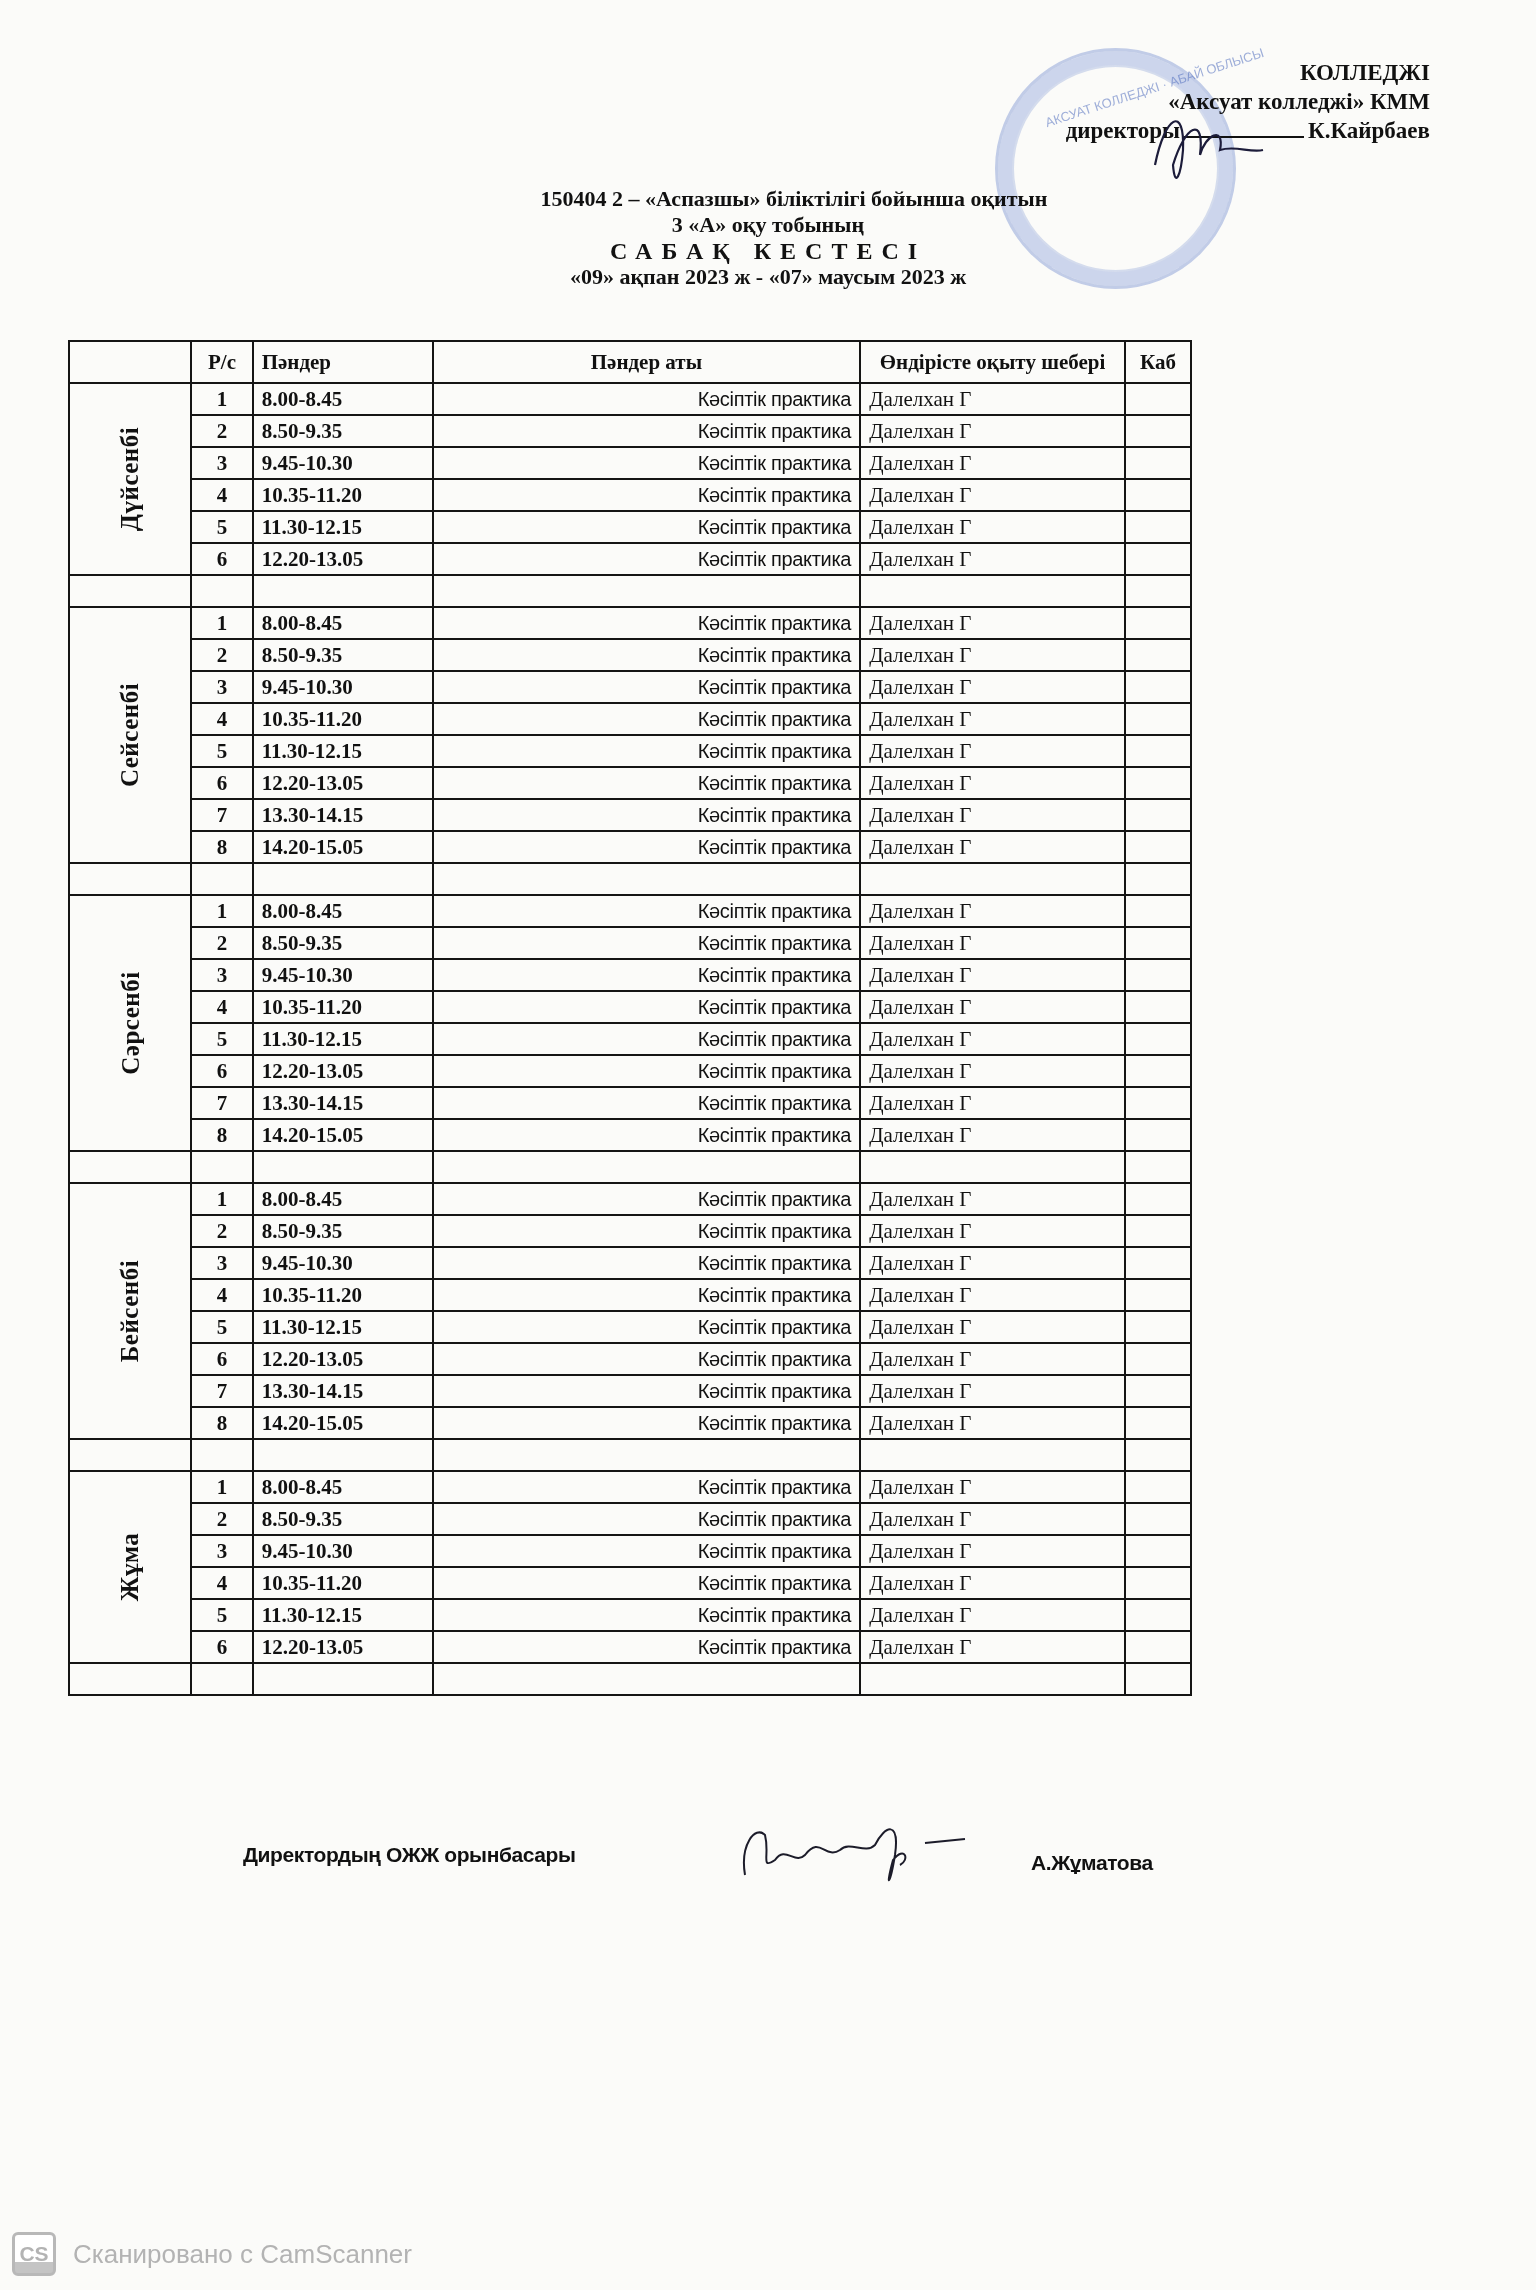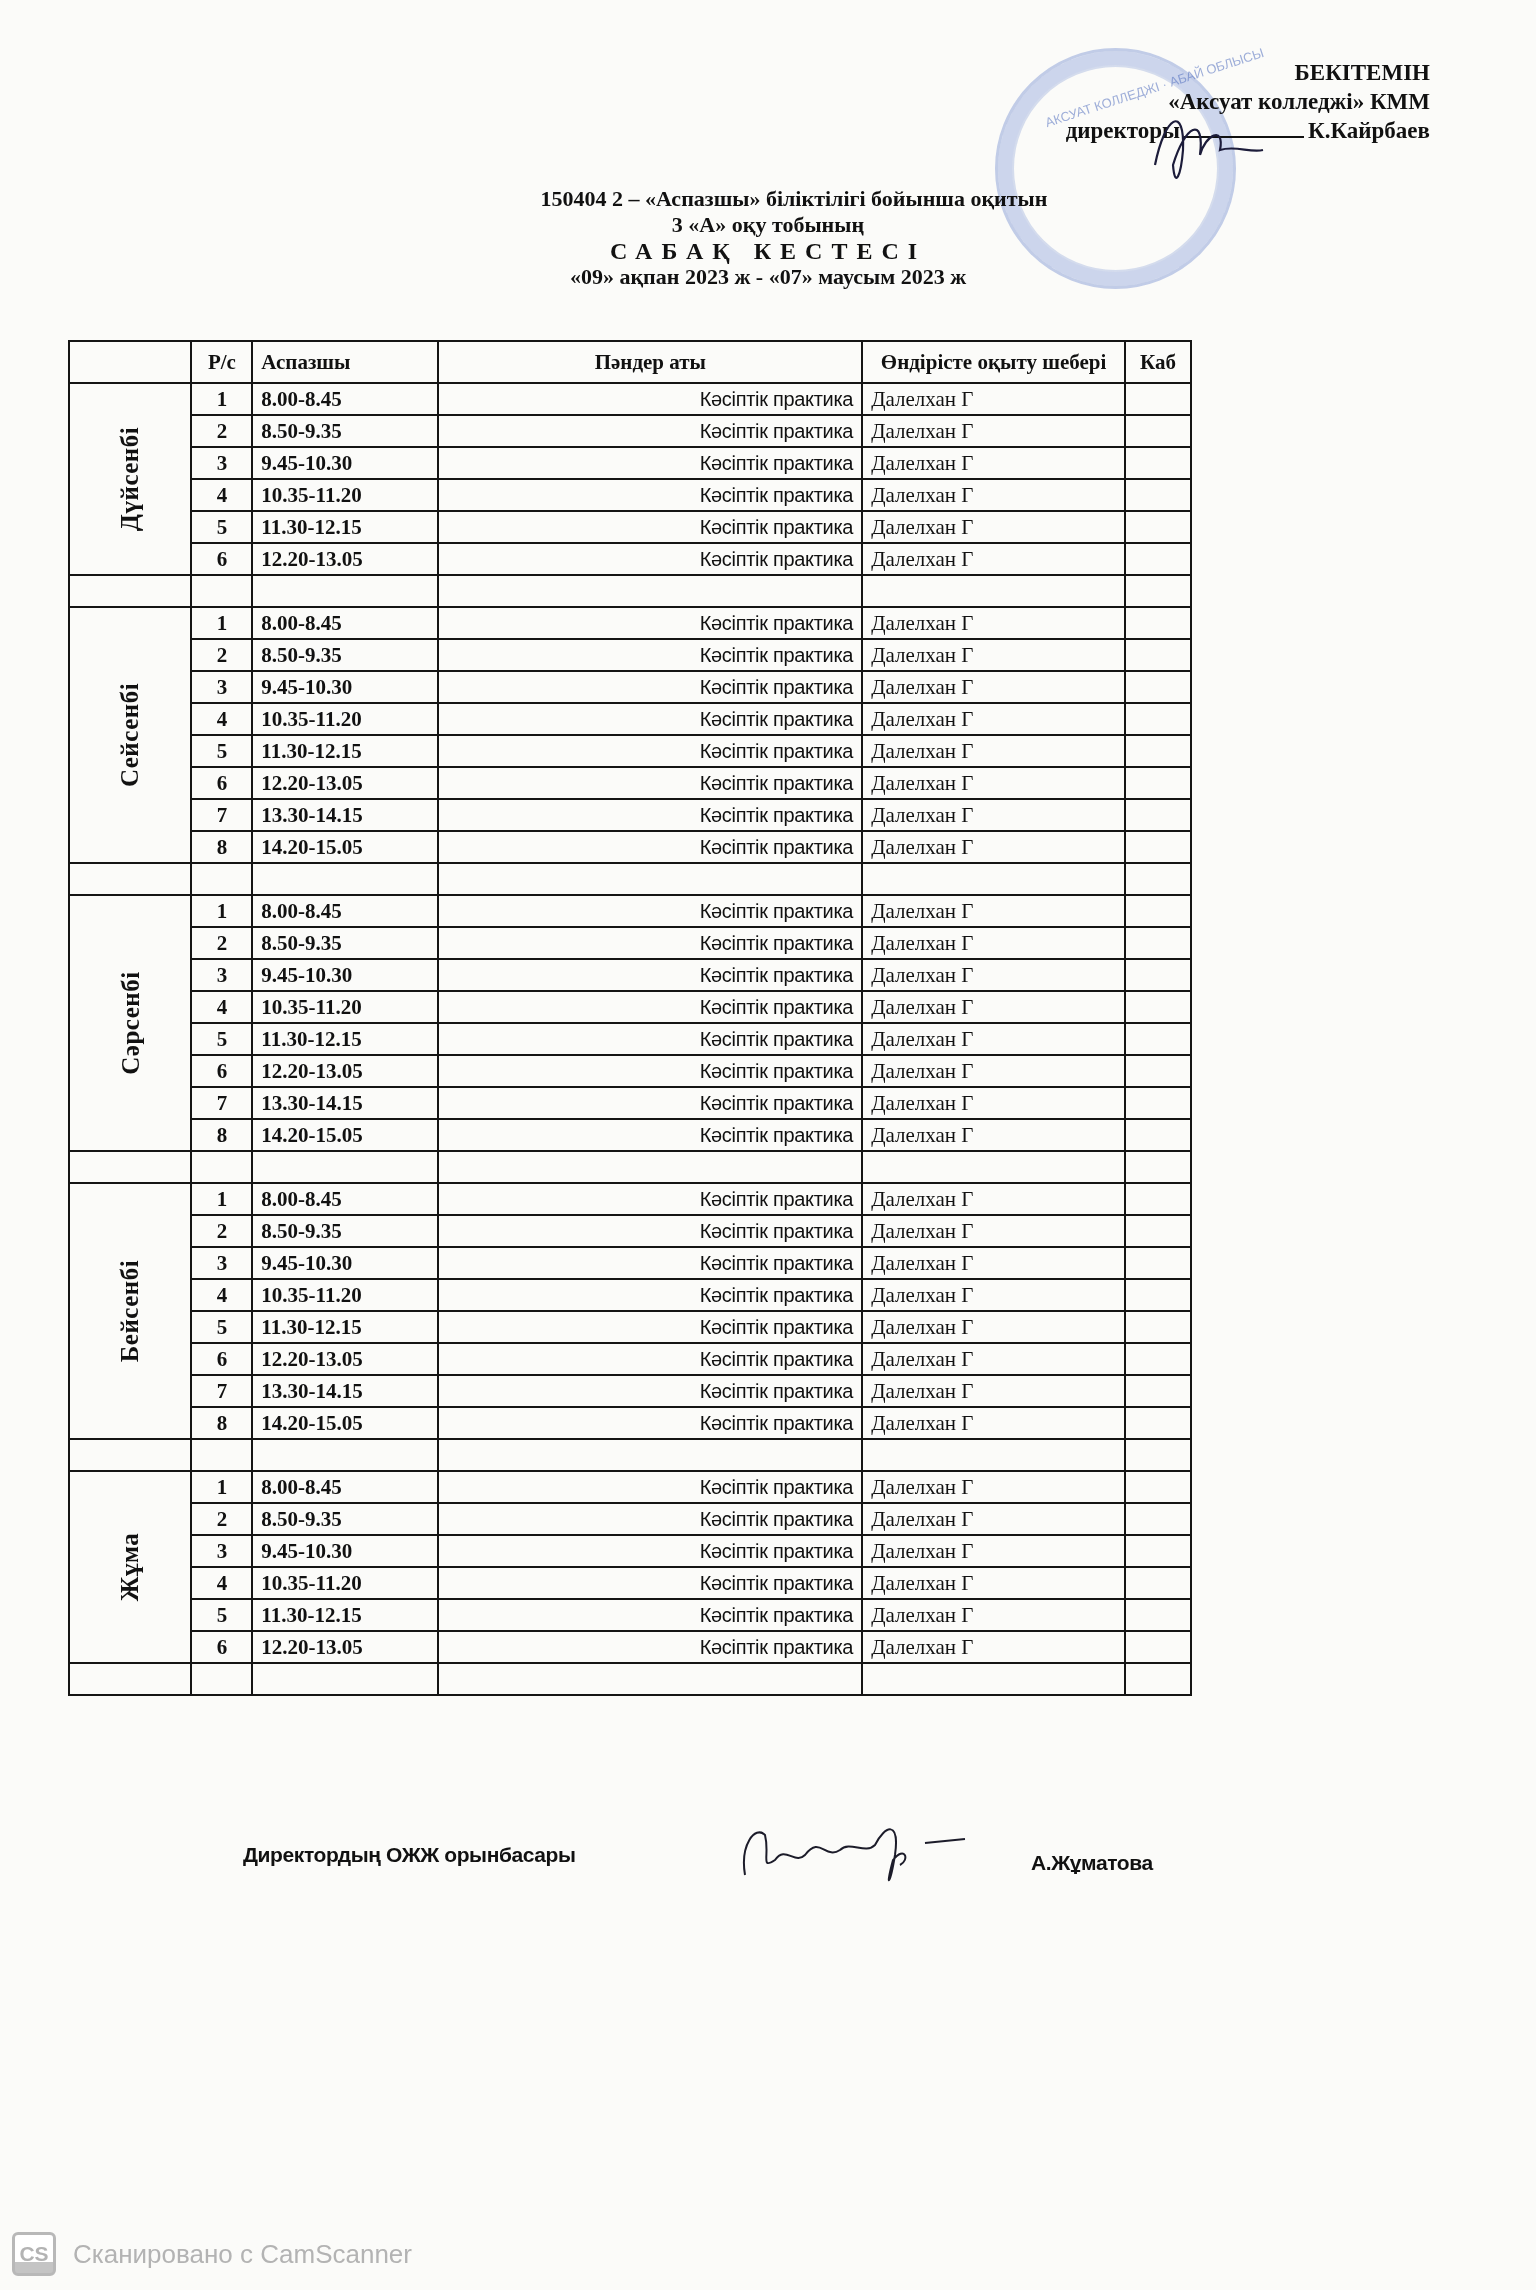--- a/index.html
+++ b/index.html
@@ -69,21 +69,21 @@
     color: #b3b3b3; background: linear-gradient(#fff 70%, #c4c4c4 70%);
   }
 </style>
 </head>
 <body>
 
 <div class="stamp"></div>
 <div class="stamp-text">АКСУАТ КОЛЛЕДЖІ · АБАЙ ОБЛЫСЫ</div>
 
 <div class="approve">
-  <div>БЕКІТЕМІН</div>
+  <div>КОЛЛЕДЖІ</div>
   <div>«Аксуат колледжі» КММ</div>
   <div>
     <span>директоры</span><span class="sign-line"></span><span>К.Кайрбаев</span>
   </div>
 </div>
 <svg class="sig1" width="120" height="100" viewBox="0 0 120 100">
   <path d="M10 70 C 20 20, 40 10, 38 55 C 36 80, 30 95, 28 70 C 40 30, 60 20, 55 60 C 60 40, 80 30, 75 55 C 90 50, 105 58, 118 55" fill="none" stroke="#1c1c3a" stroke-width="2.2"></path>
 </svg>
 
 <div class="title">
@@ -99,21 +99,21 @@
       <col style="width:75px">
       <col style="width:232px">
       <col style="width:613px">
       <col style="width:352px">
       <col style="width:73px">
   </colgroup>
   <thead>
     <tr>
       <th></th>
       <th class="h-num">Р/с</th>
-      <th class="h-time">Аспазшы</th>
+      <th class="h-time">Пәндер</th>
       <th>Пәндер аты</th>
       <th>Өндірісте оқыту шебері</th>
       <th>Каб</th>
     </tr>
   </thead>
   <tbody id="schedule-body">
       <tr>
         <td class="day" rowspan="6"><span class="day-label">Дүйсенбі</span></td>
         <td class="num">1</td>
         <td class="time">8.00-8.45</td>

